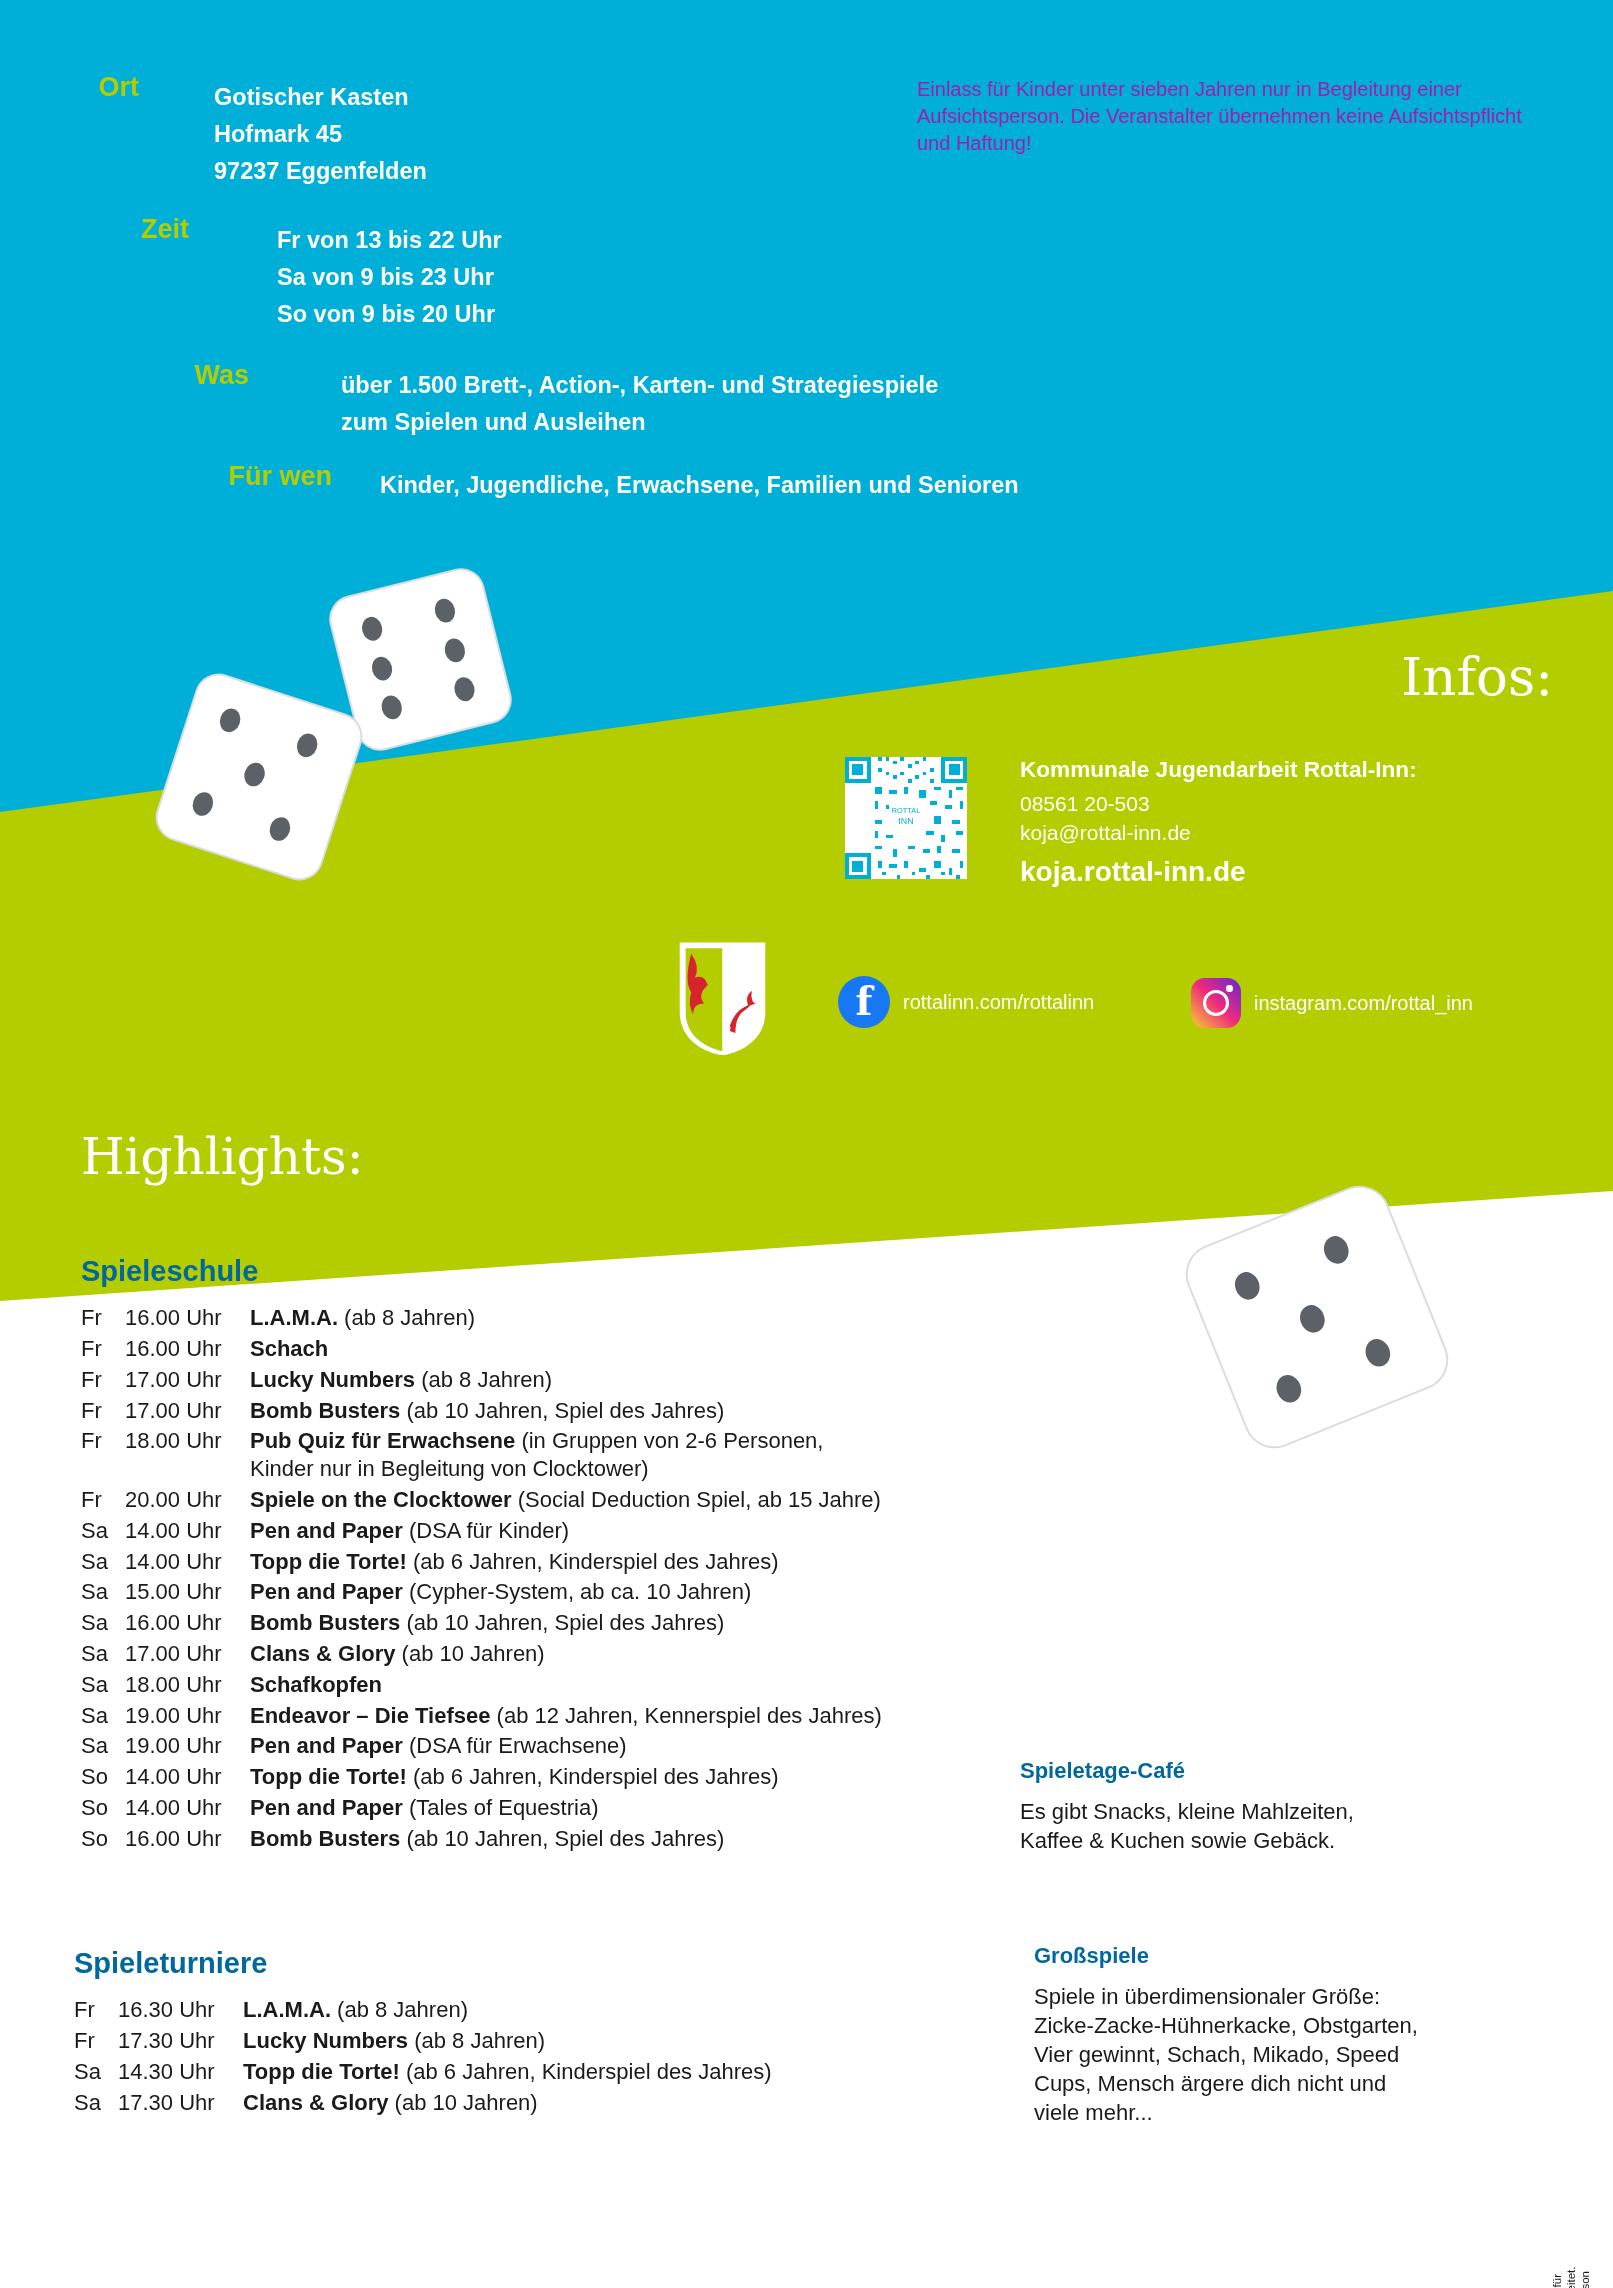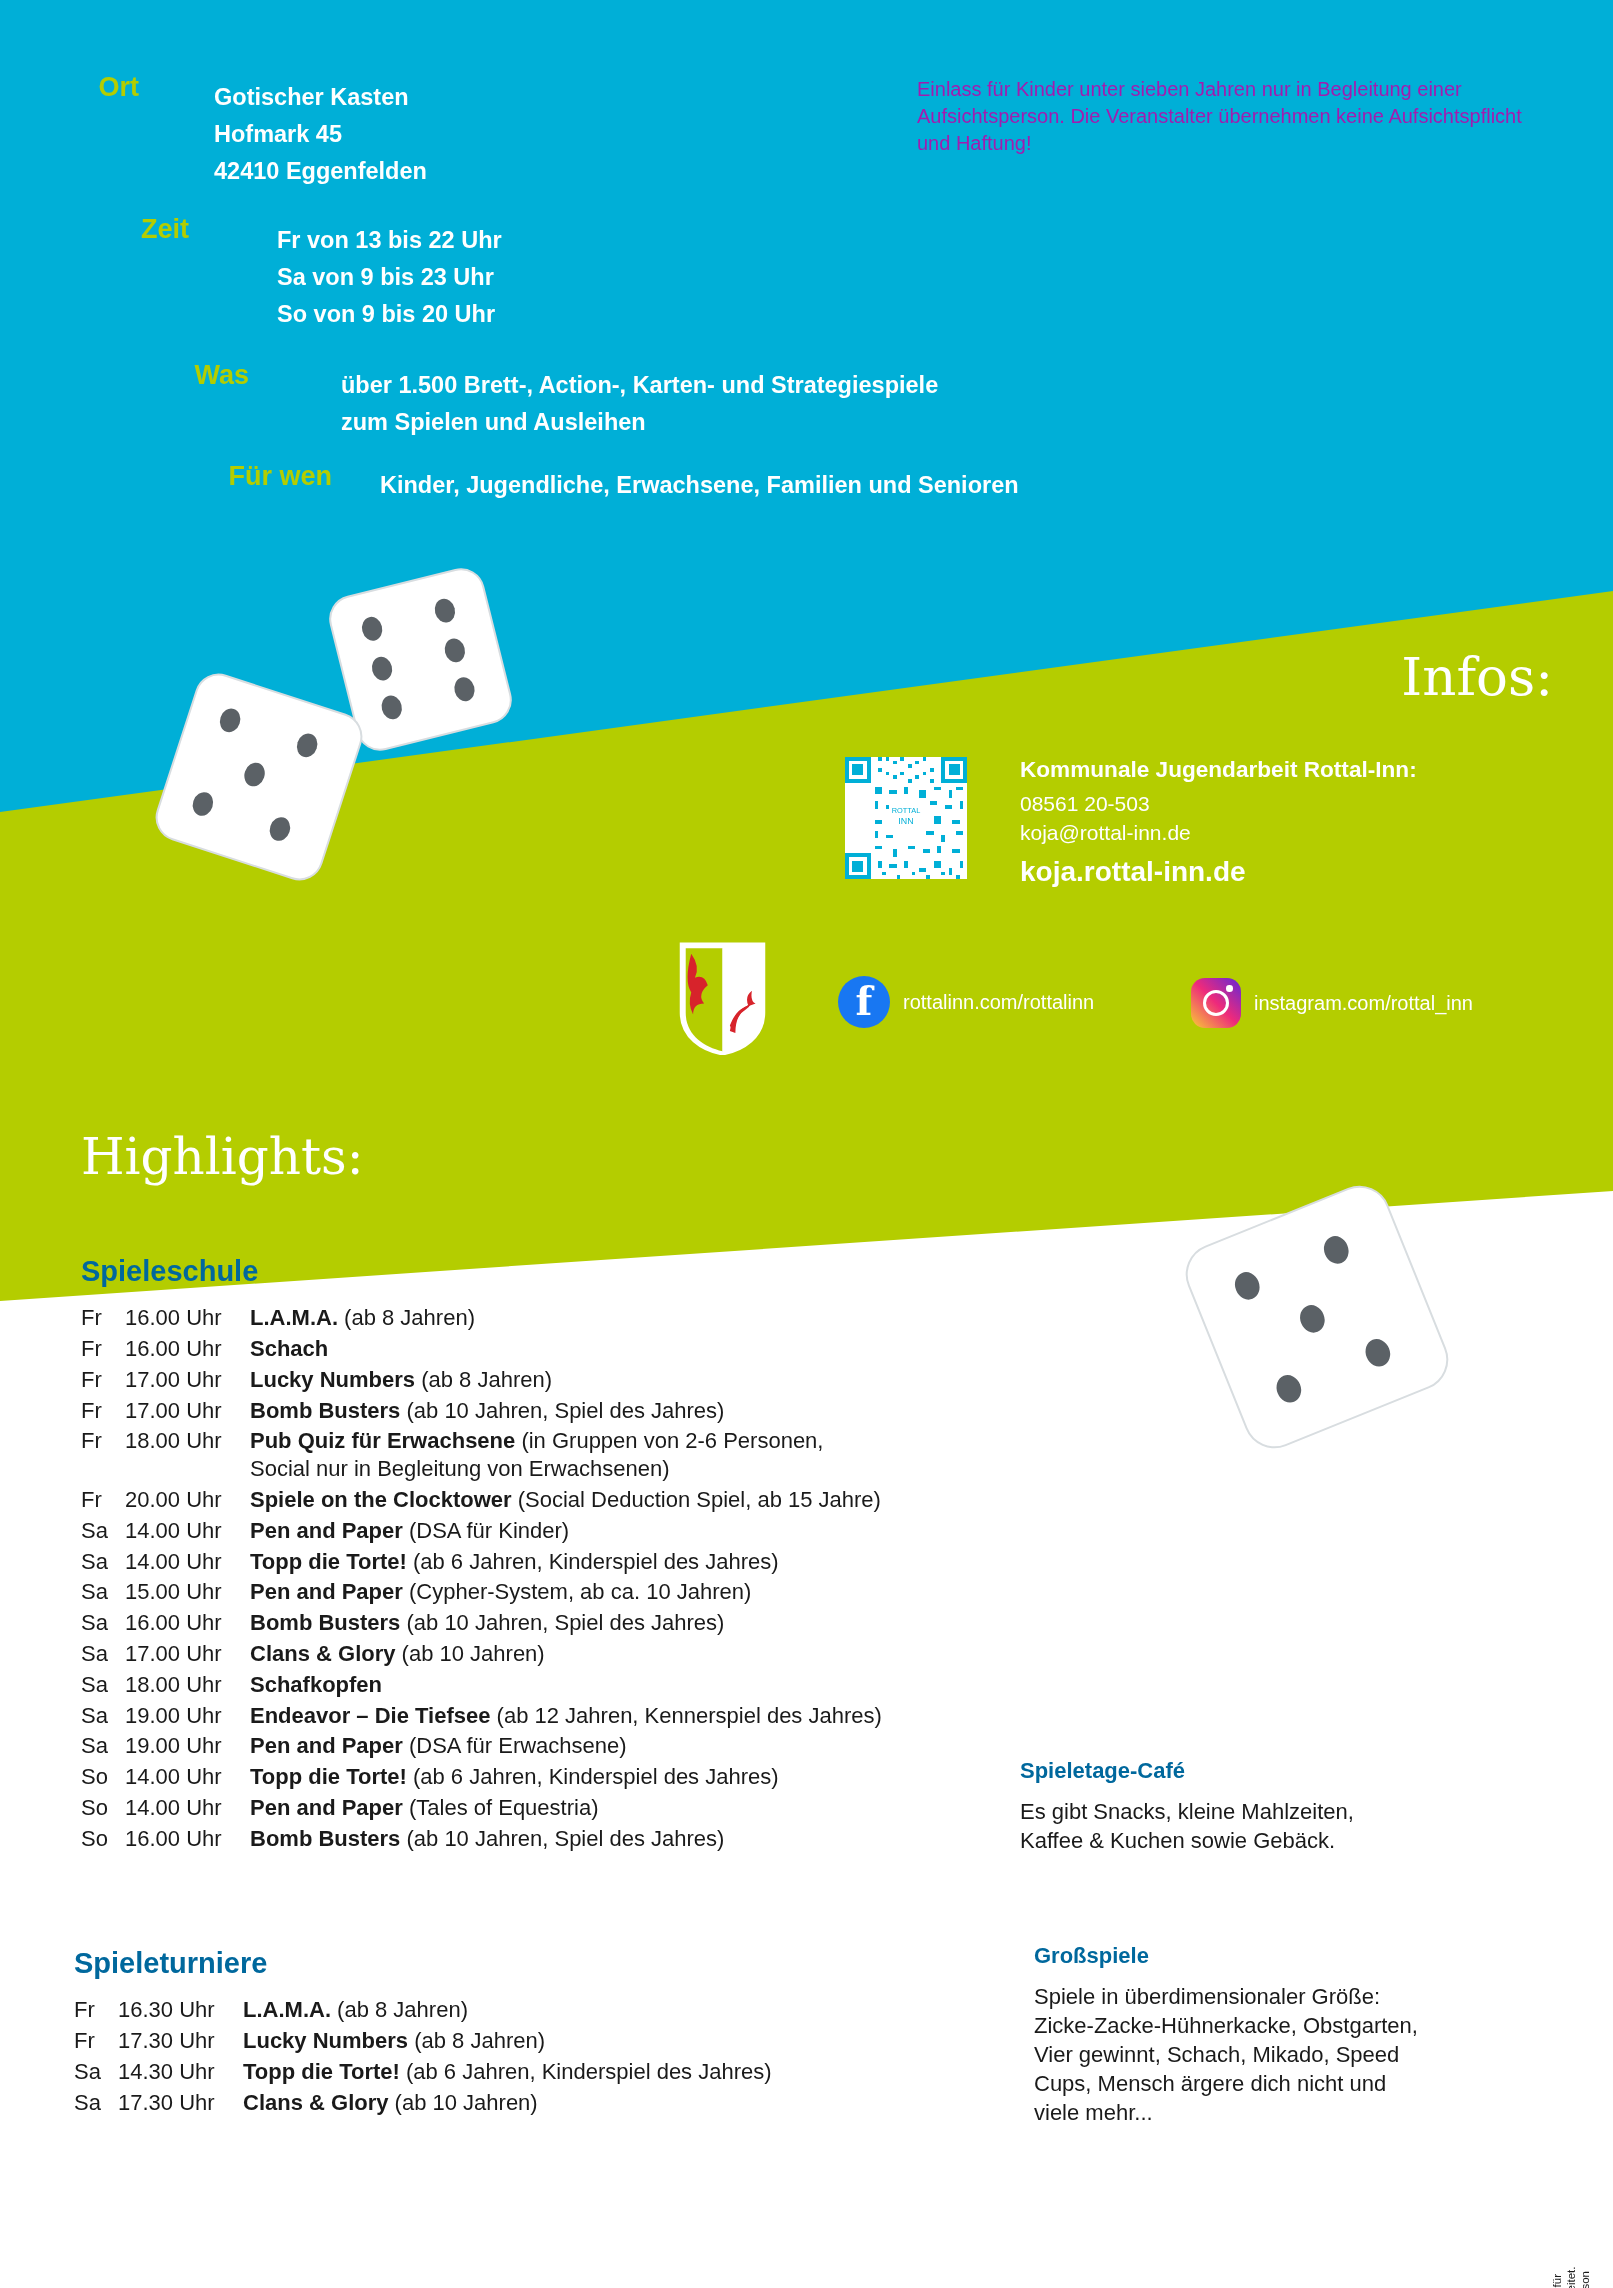--- a/index.html
+++ b/index.html
@@ -250,21 +250,21 @@
 <div class="bg-green"></div>
 <div class="bg-cyan"></div>
 
 <div class="top-block">
 
   <div class="note">Einlass für Kinder unter sieben Jahren nur in Begleitung einer Aufsichtsperson. Die Veranstalter übernehmen keine Aufsichtspflicht und Haftung!</div>
 
   <div class="label-col" style="left:37px; top:72px; width:102px;">Ort</div>
   <div class="val-col" style="left:214px; top:79px;">Gotischer Kasten
 Hofmark 45
-42410 Eggenfelden</div>
+97237 Eggenfelden</div>
 
   <div class="label-col" style="left:37px; top:214px; width:152px;">Zeit</div>
   <div class="val-col" style="left:277px; top:222px;">Fr von 13 bis 22 Uhr
 Sa von 9 bis 23 Uhr
 So von 9 bis 20 Uhr</div>
 
   <div class="label-col" style="left:37px; top:360px; width:212px;">Was</div>
   <div class="val-col" style="left:341px; top:367px;">über 1.500 Brett-, Action-, Karten- und Strategiespiele
 zum Spielen und Ausleihen</div>
 
@@ -435,21 +435,21 @@
         <td class="title"><b>Lucky Numbers</b><span> (ab 8 Jahren)</span></td>
       </tr>
       <tr>
         <td class="day">Fr</td>
         <td class="time">17.00 Uhr</td>
         <td class="title"><b>Bomb Busters</b><span> (ab 10 Jahren, Spiel des Jahres)</span></td>
       </tr>
       <tr>
         <td class="day">Fr</td>
         <td class="time">18.00 Uhr</td>
-        <td class="title"><b>Pub Quiz für Erwachsene</b><span> (in Gruppen von 2-6 Personen,</span><br><span>Social nur in Begleitung von Erwachsenen)</span></td>
+        <td class="title"><b>Pub Quiz für Erwachsene</b><span> (in Gruppen von 2-6 Personen,</span><br><span>Kinder nur in Begleitung von Clocktower)</span></td>
       </tr>
       <tr>
         <td class="day">Fr</td>
         <td class="time">20.00 Uhr</td>
         <td class="title"><b>Spiele on the Clocktower</b><span> (Social Deduction Spiel, ab 15 Jahre)</span></td>
       </tr>
       <tr>
         <td class="day">Sa</td>
         <td class="time">14.00 Uhr</td>
         <td class="title"><b>Pen and Paper</b><span> (DSA für Kinder)</span></td>

